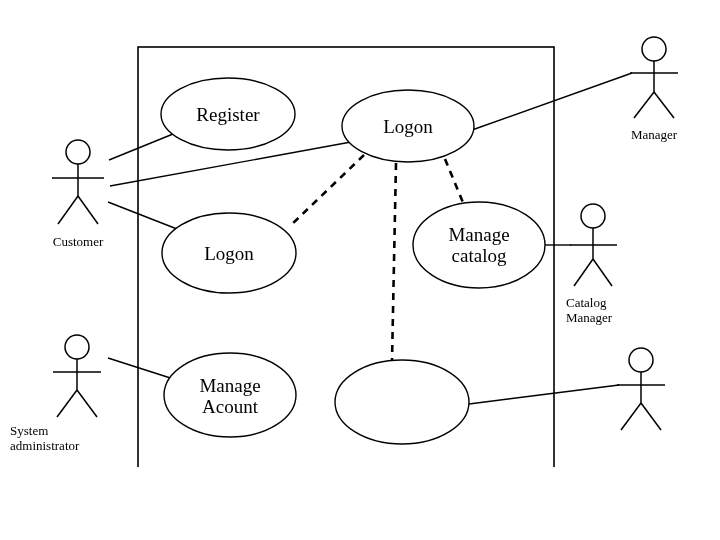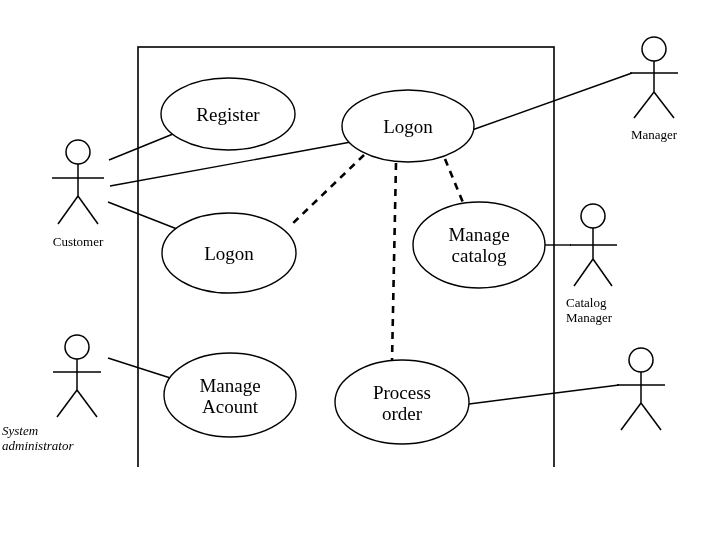--- a/index.html
+++ b/index.html
@@ -136,29 +136,27 @@
   <div class="uc-label" style="left:408px; top:127px;">Logon</div>
 
   <div class="uc-label" style="left:229px; top:254px;">Logon</div>
 
   <div class="uc-label" style="left:479px; top:245px;">Manage
 catalog</div>
 
   <div class="uc-label" style="left:230px; top:396px;">Manage
 Acount</div>
 
-  <div class="uc-label" style="left:402px; top:403px;">Process
-order</div>
 
   <div class="actor-label center" style="left:78px; top:235px;">Customer</div>
 
   <div class="actor-label center" style="left:654px; top:128px;">Manager</div>
 
   <div class="actor-label left" style="left:566px; top:296px;">Catalog
 Manager</div>
 
 
-  <div class="actor-label left" style="left:2px; top:424px;font-style:italic;">System
+  <div class="actor-label left" style="left:10px; top:424px;">System
 administrator</div>
 
   <div class="page-number" style="left:654px; top:492px;text-decoration:underline;">59</div>
 
 </div>
 
 </body></html>

